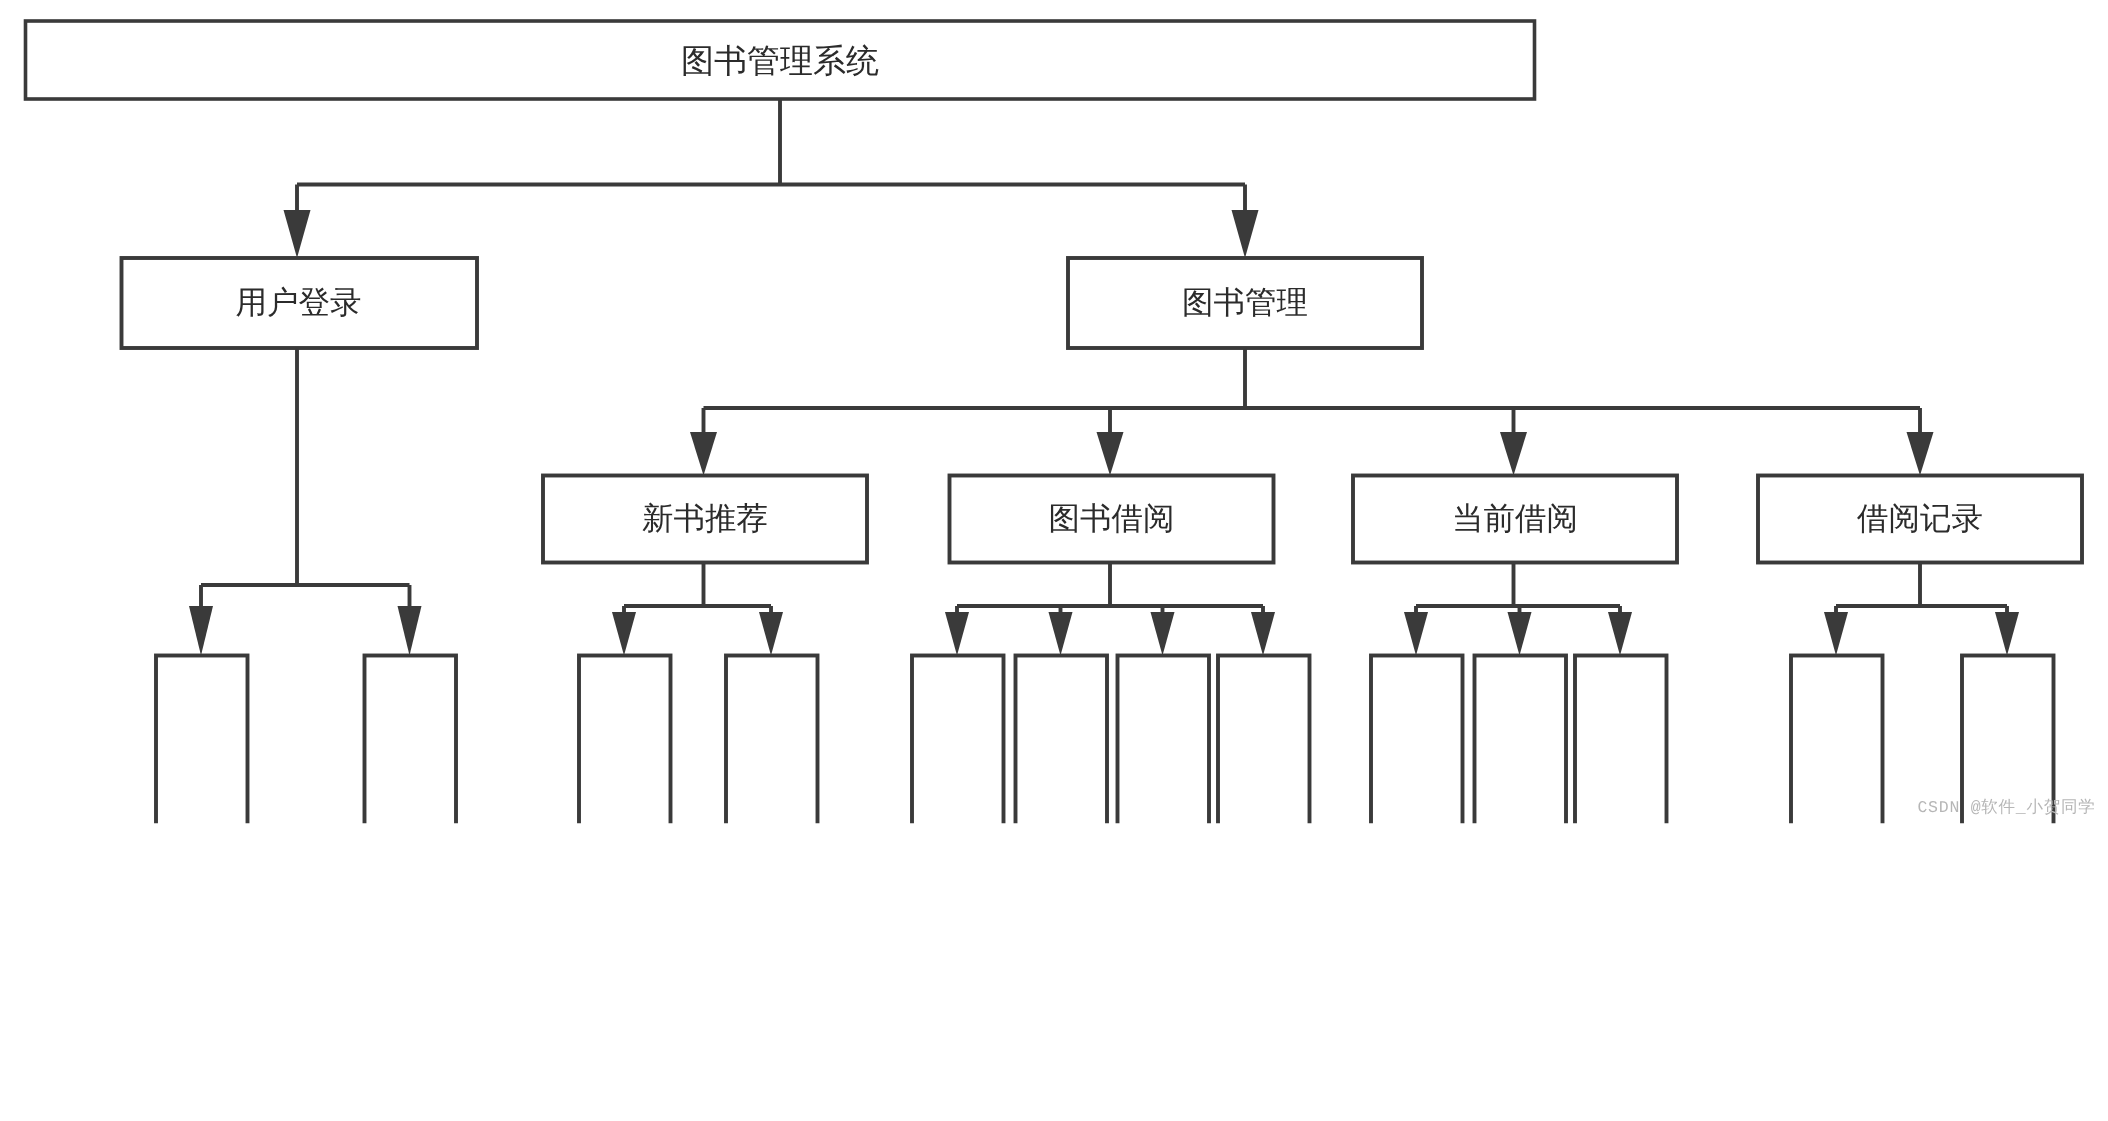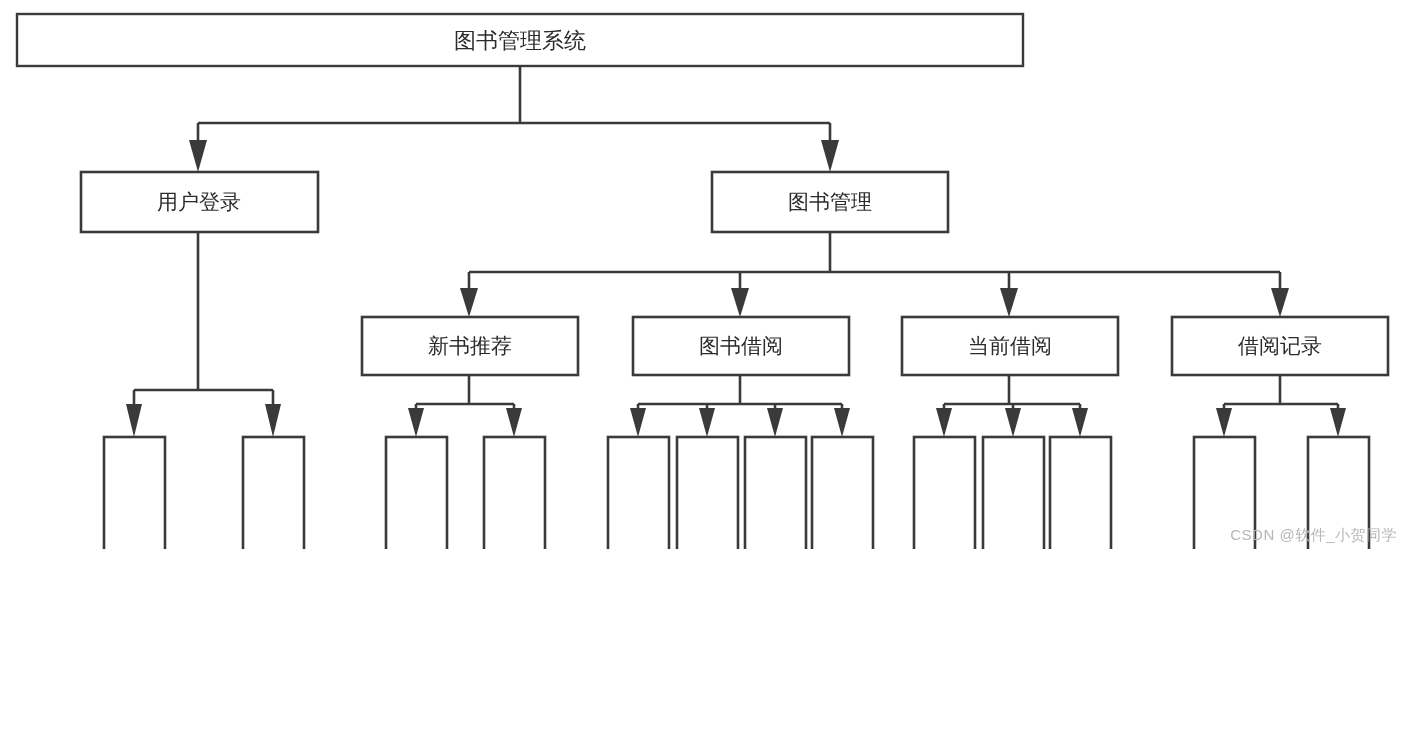--- a/index.html
+++ b/index.html
@@ -75,22 +75,22 @@
     justify-content: center;
     pointer-events: none;
   }
   .vlabel.centered {
     align-items: center;
   }
   .watermark {
     position: absolute;
     right: 8px;
     bottom: 4px;
-    font-family: Liberation Sans, sans-serif;
-    font-size: 15px;
+    font-family: Liberation Mono, monospace;
+    font-size: 11px;
     color: #b6b6b6;
     white-space: nowrap;
     letter-spacing: 0.5px;
   }
 </style>
 </head>
 <body>
 
 <div id="diagram-root">
 

